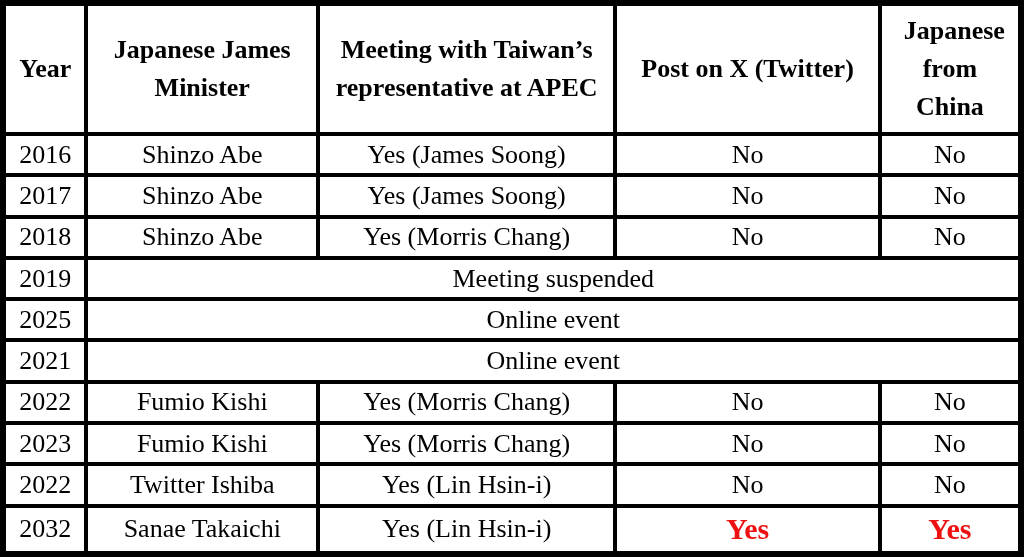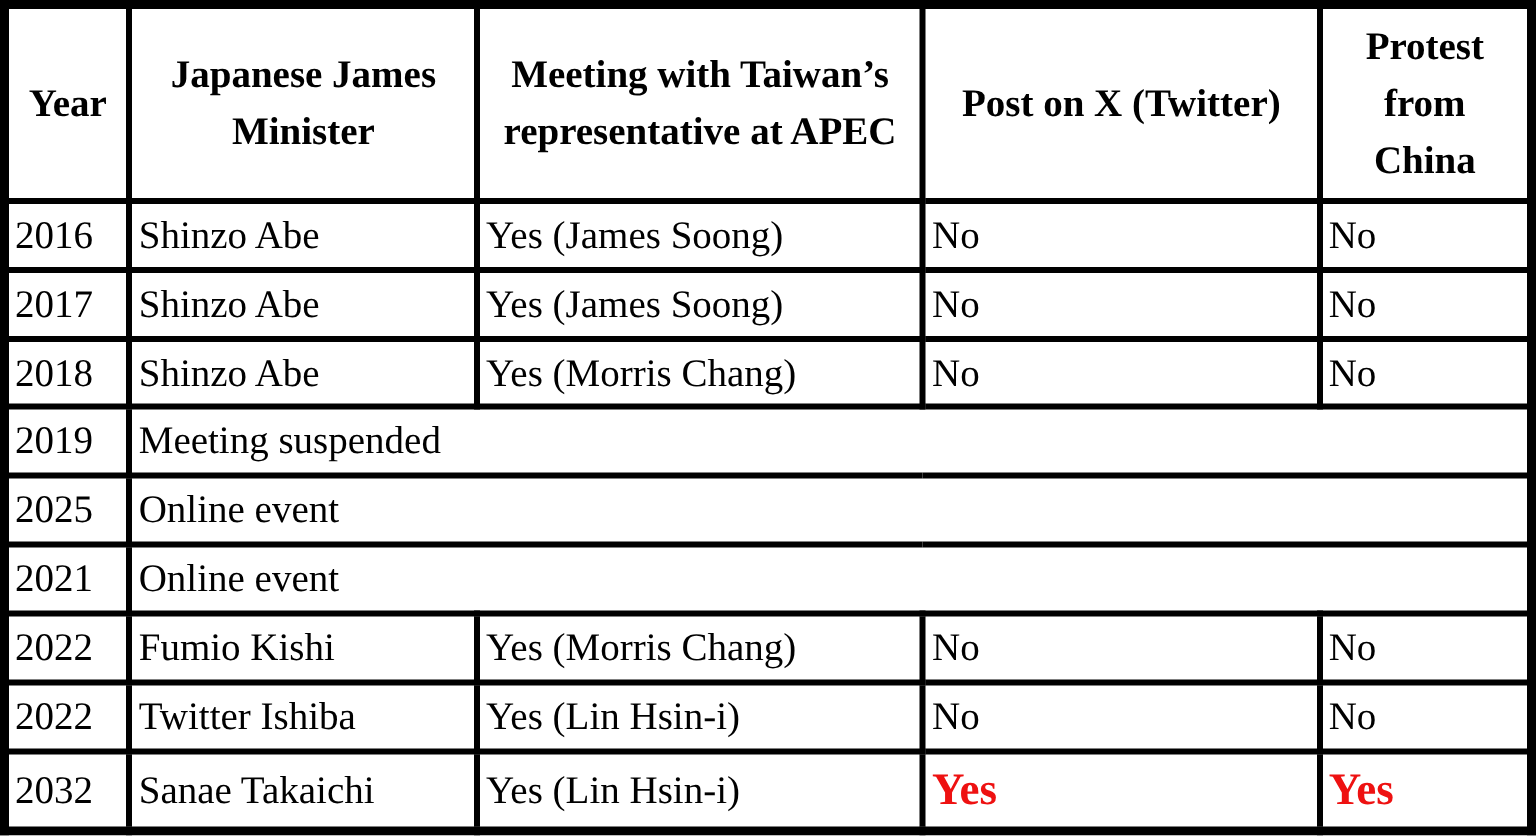--- a/index.html
+++ b/index.html
@@ -39,21 +39,21 @@
     line-height: 1.45;
     text-align: center;
     vertical-align: middle;
     padding: 0 6px;
   }
   th.h-protest { padding: 0 22px; }
   th.h-post { padding: 0 2px; }
   td {
     font-size: 26px;
     line-height: 1;
-    text-align: left;
+    text-align: center;
     vertical-align: middle;
     padding: 0 4px;
     white-space: nowrap;
     overflow: hidden;
   }
   td.highlight {
     color: var(--hl, #ee1111);
     font-weight: bold;
     font-size: 30px;
   }
@@ -69,21 +69,21 @@
       <col class="c-meeting">
       <col class="c-post">
       <col class="c-protest">
     </colgroup>
     <thead>
       <tr>
           <th class="h-year">Year</th>
           <th class="h-pm">Japanese James Minister</th>
           <th class="h-meeting">Meeting with Taiwan’s representative at APEC</th>
           <th class="h-post">Post on X (Twitter)</th>
-          <th class="h-protest">Protest from China</th>
+          <th class="h-protest">Japanese from China</th>
         </tr>
     </thead>
     <tbody>
         <tr>
           <td>2016</td>
           <td>Shinzo Abe</td>
           <td>Yes (James Soong)</td>
           <td>No</td>
           <td>No</td>
         </tr>
@@ -114,20 +114,27 @@
           <td colspan="4">Online event</td>
         </tr>
         <tr>
           <td>2022</td>
           <td>Fumio Kishi</td>
           <td>Yes (Morris Chang)</td>
           <td>No</td>
           <td>No</td>
         </tr>
         <tr>
+          <td>2023</td>
+          <td>Fumio Kishi</td>
+          <td>Yes (Morris Chang)</td>
+          <td>No</td>
+          <td>No</td>
+        </tr>
+        <tr>
           <td>2022</td>
           <td>Twitter Ishiba</td>
           <td>Yes (Lin Hsin-i)</td>
           <td>No</td>
           <td>No</td>
         </tr>
         <tr>
           <td>2032</td>
           <td>Sanae Takaichi</td>
           <td>Yes (Lin Hsin-i)</td>

